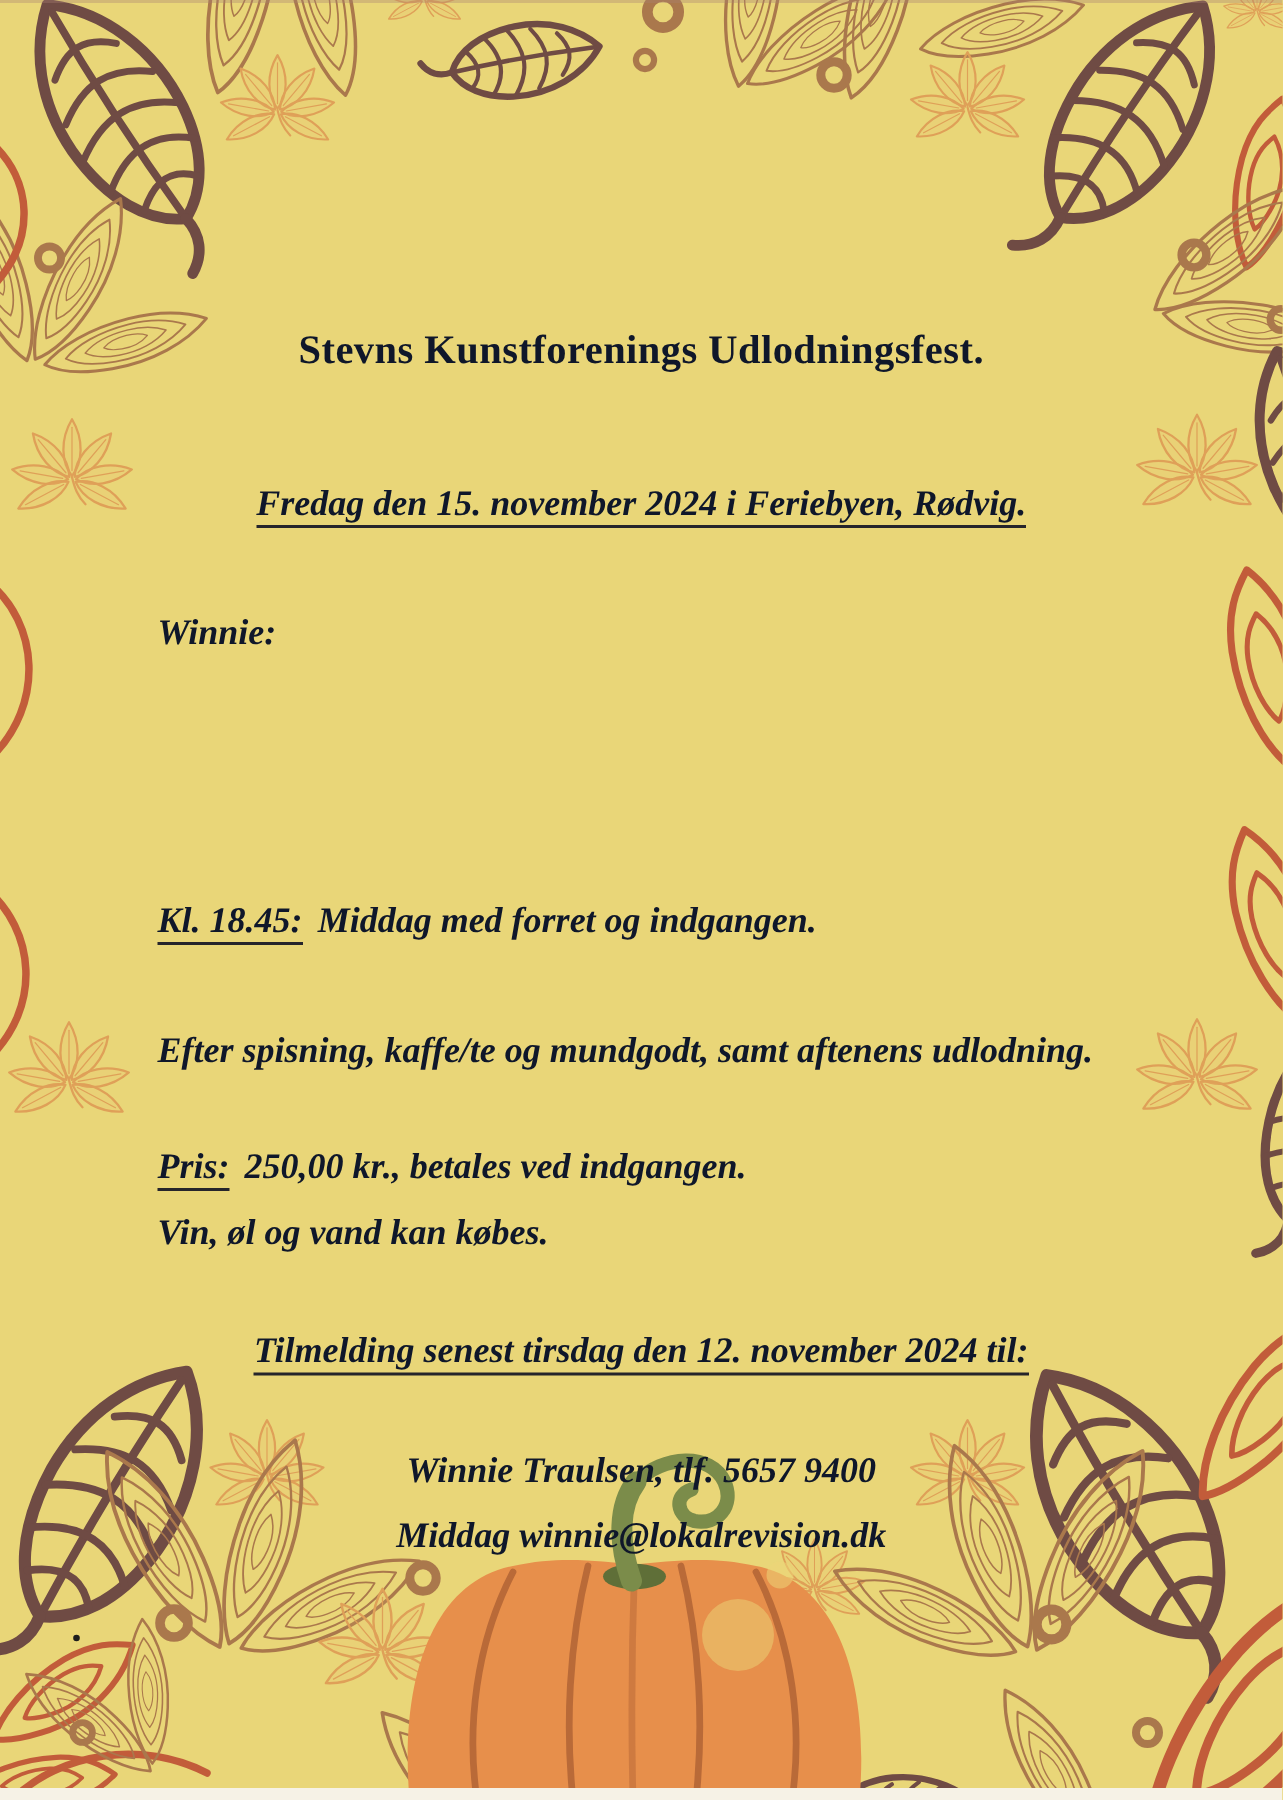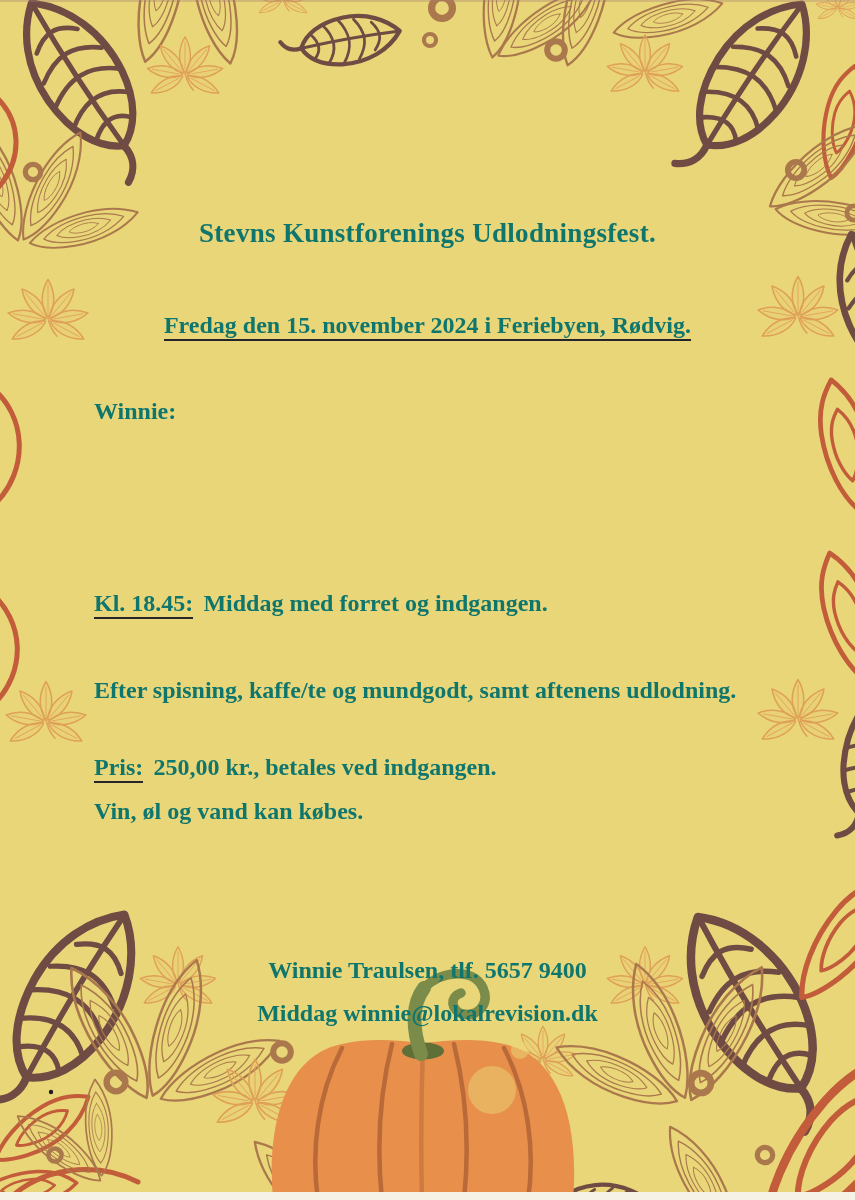--- a/index.html
+++ b/index.html
@@ -1,32 +1,32 @@
 <!DOCTYPE html>
 <html><head>
 <meta charset="utf-8">
 <style>
   html,body{margin:0;padding:0;}
   body{background:#e9d678;}
   .poster{
     position:relative; width:855px; height:1200px; overflow:hidden;
     background:#e9d678;
     font-family:"Liberation Serif", serif;
-    color:#0f766e; font-weight:bold;
+    color:#0f172a; font-weight:bold;
   }
   .decor{position:absolute; left:0; top:0; z-index:1; display:block;}
   .decor *{stroke-linecap:round; stroke-linejoin:round;}
   .dk  {stroke:#6f4b44; fill:none;}
   .tan {stroke:#aa784c; fill:none;}
   .org {stroke:#dfa058; fill:#e9b86d; fill-opacity:0.15;}
   .red {stroke:#c25c3a; fill:none;}
   .redp{stroke:#c25c3a; stroke-width:5; fill:none;}
   .rib {stroke:#b96a38; stroke-width:4.5; fill:none;}
   .content{position:absolute; inset:0; z-index:2;}
-  .content p{position:absolute; margin:1px; font-size:24px; left:93px;}
+  .content p{position:absolute; margin:12px; font-size:24px; left:93px;font-style:italic;}
   .t-center{left:0 !important; right:0; text-align:center;}
   .title   {top:218px; font-size:27px; letter-spacing:0.3px;}
   .dateline{top:311px;}
   .program {top:397px;}
   .item1   {top:478px; width:712px; line-height:33px;}
   .item2   {top:589px;}
   .after   {top:676px;}
   .price   {top:753px;text-align:right;}
   .drinks  {top:797px;}
   .signup  {top:876px;}
@@ -197,20 +197,21 @@
 
 
     <p class="item2"><span class="u">Kl. 18.45:</span><span class="seg">Middag med forret og indgangen.</span></p>
 
     <p class="after">Efter spisning, kaffe/te og mundgodt, samt aftenens udlodning.</p>
 
     <p class="price"><span class="u">Pris:</span><span class="seg">250,00 kr., betales ved indgangen.</span></p>
 
     <p class="drinks">Vin, øl og vand kan købes.</p>
 
+    <p class="signup t-center"><span class="u">Tilmelding senest tirsdag den 12. november 2024 til:</span></p>
 
     <p class="contact1 t-center">Winnie Traulsen, tlf. 5657 9400</p>
 
     <p class="contact2 t-center">Middag winnie@lokalrevision.dk</p>
   </div>
 
   <div class="scan-strip-top"></div>
   <div class="scan-strip-bottom"></div>
 </div>
 

